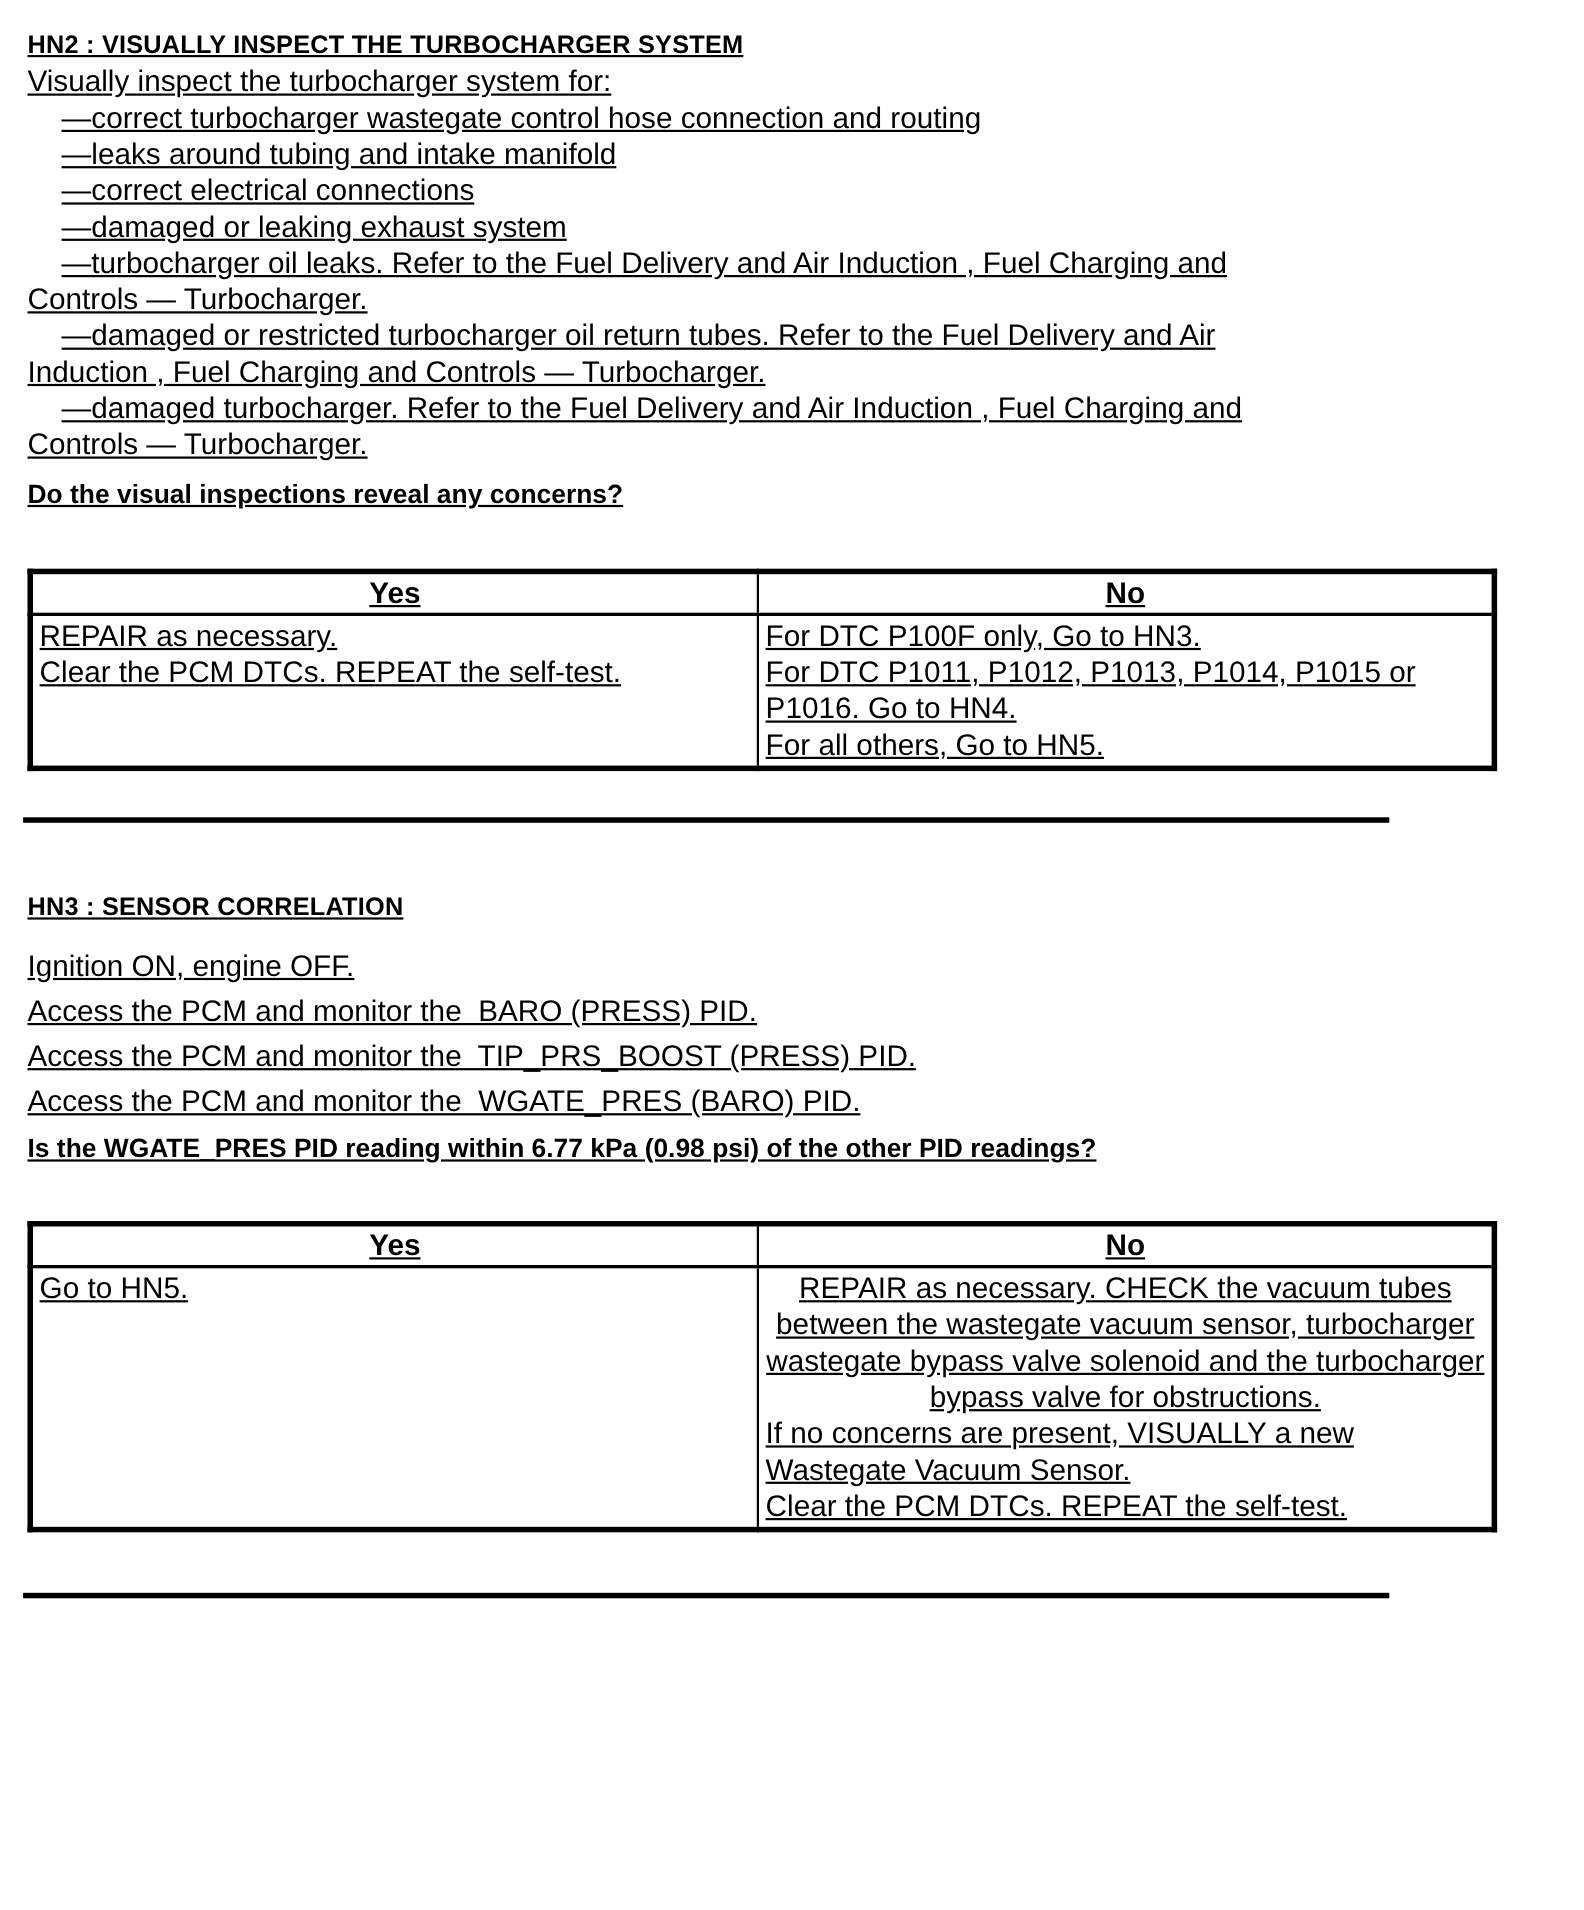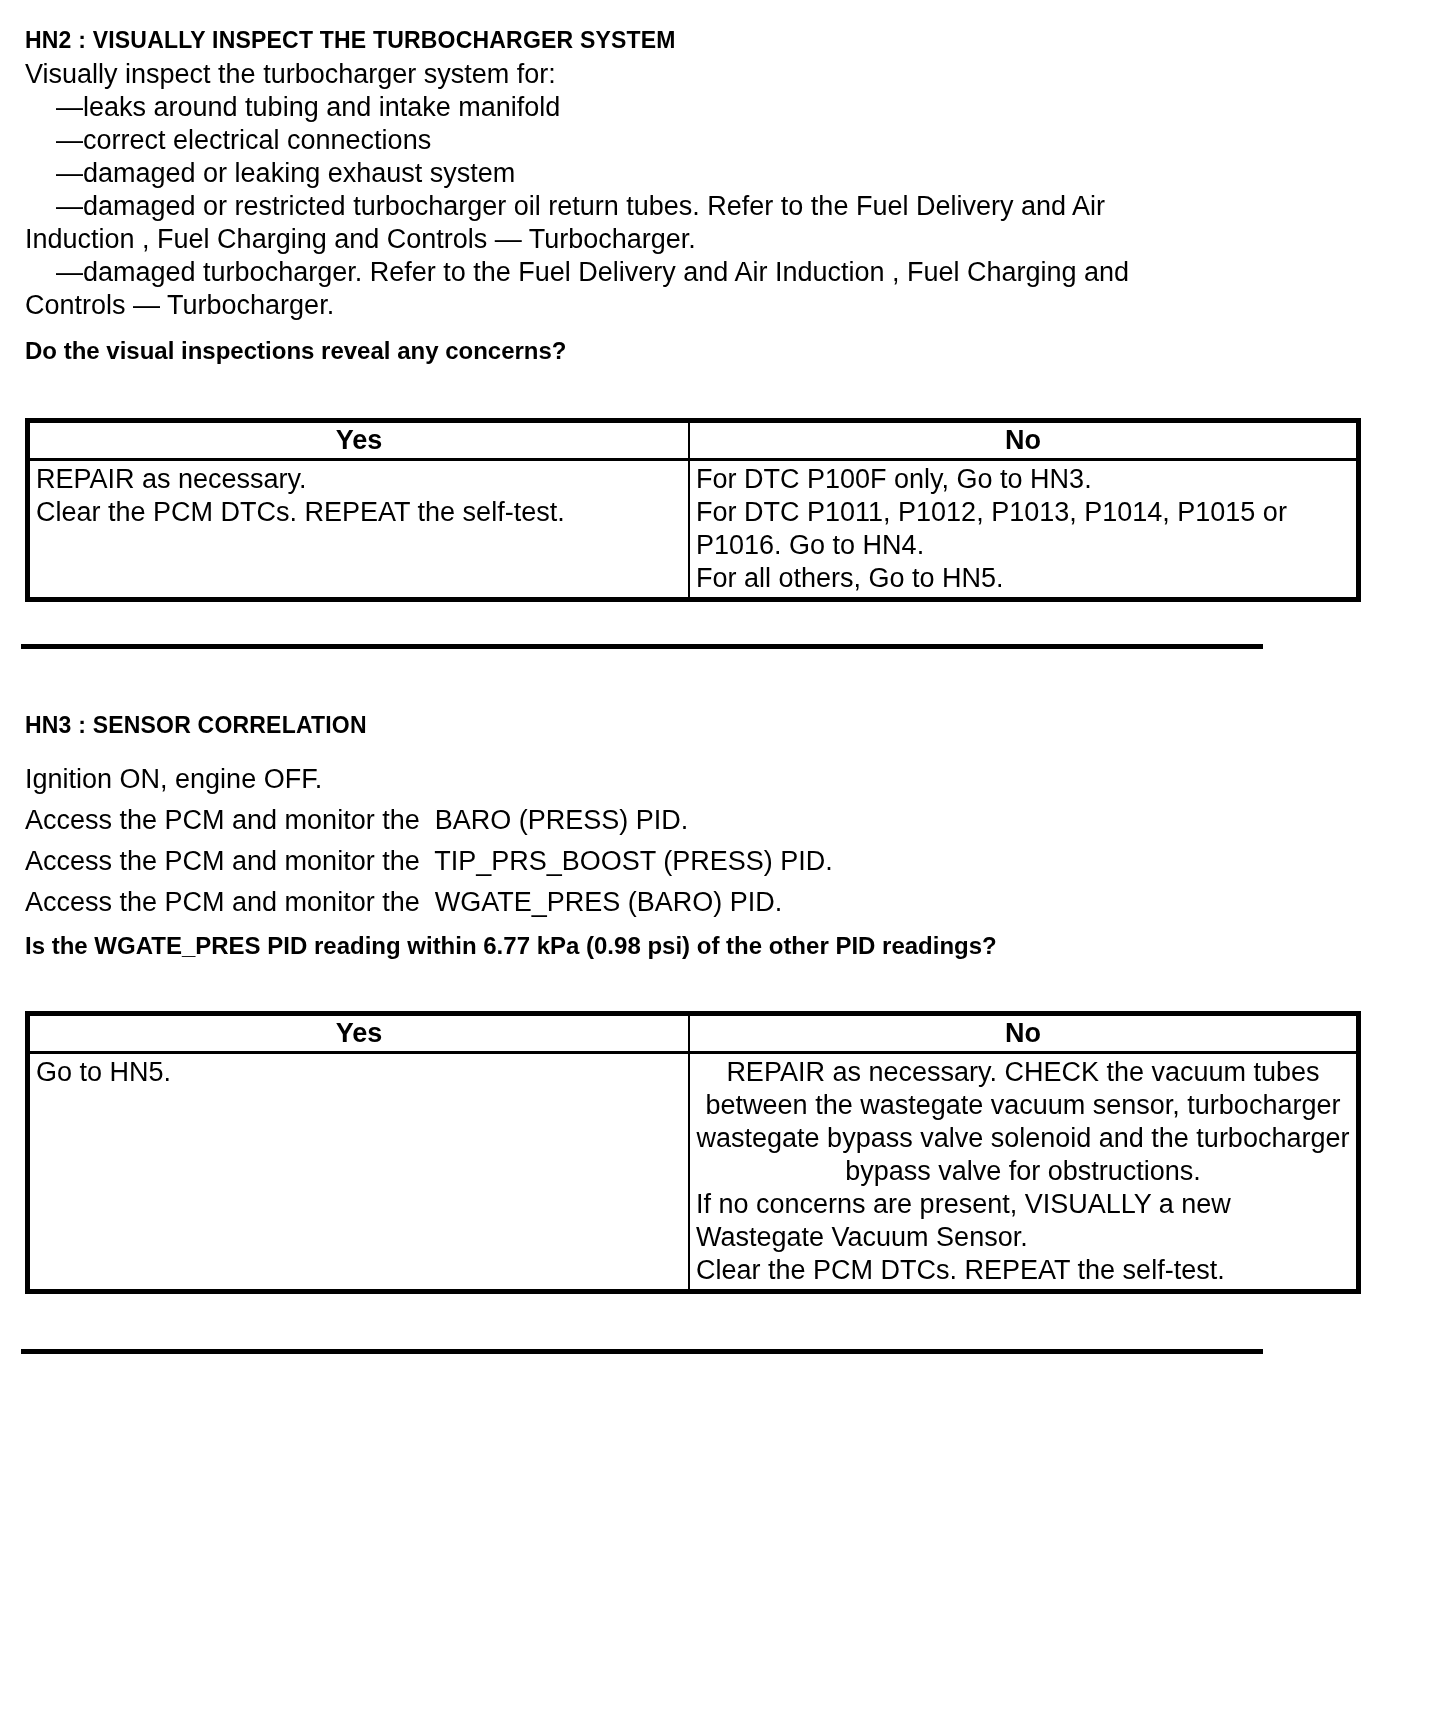--- a/index.html
+++ b/index.html
@@ -4,21 +4,21 @@
 <style>
   * { margin: 0; padding: 0; box-sizing: border-box; }
   html, body { background: #ffffff; }
   body {
     width: 1440px;
     height: 1736px;
     font-family: "Liberation Sans", "DejaVu Sans", sans-serif;
     color: #000000;
     overflow: hidden;
   }
-  .page { padding: 26px 20px 0 25px; }
+  .page { padding: 26px 20px 0 25px; text-decoration: underline; }
 
   .section-heading {
     font-size: 23px;
     font-weight: bold;
     line-height: 28px;
     letter-spacing: 0.2px;
   }
 
   .body-text { font-size: 27px; line-height: 33px; }
   .text-block { width: 1185px; }
@@ -89,23 +89,25 @@
 <body>
 
 <div class="page">
 
   <section class="section-hn2">
     <div class="section-heading">HN2 : VISUALLY INSPECT THE TURBOCHARGER SYSTEM</div>
 
     <div class="body-text text-block intro">Visually inspect the turbocharger system for:</div>
 
     <div class="body-text text-block">
+      <div class="list-item">—correct turbocharger wastegate control hose connection and routing</div>
       <div class="list-item">—leaks around tubing and intake manifold</div>
       <div class="list-item">—correct electrical connections</div>
       <div class="list-item">—damaged or leaking exhaust system</div>
+      <div class="list-item">—turbocharger oil leaks. Refer to the Fuel Delivery and Air Induction , Fuel Charging and Controls — Turbocharger.</div>
       <div class="list-item">—damaged or restricted turbocharger oil return tubes. Refer to the Fuel Delivery and Air Induction , Fuel Charging and Controls — Turbocharger.</div>
       <div class="list-item">—damaged turbocharger. Refer to the Fuel Delivery and Air Induction , Fuel Charging and Controls — Turbocharger.</div>
     </div>
 
     <div class="question">Do the visual inspections reveal any concerns?</div>
 
     <table class="pp-table table-1">
       <colgroup>
           <col class="col-yes">
           <col class="col-no">

